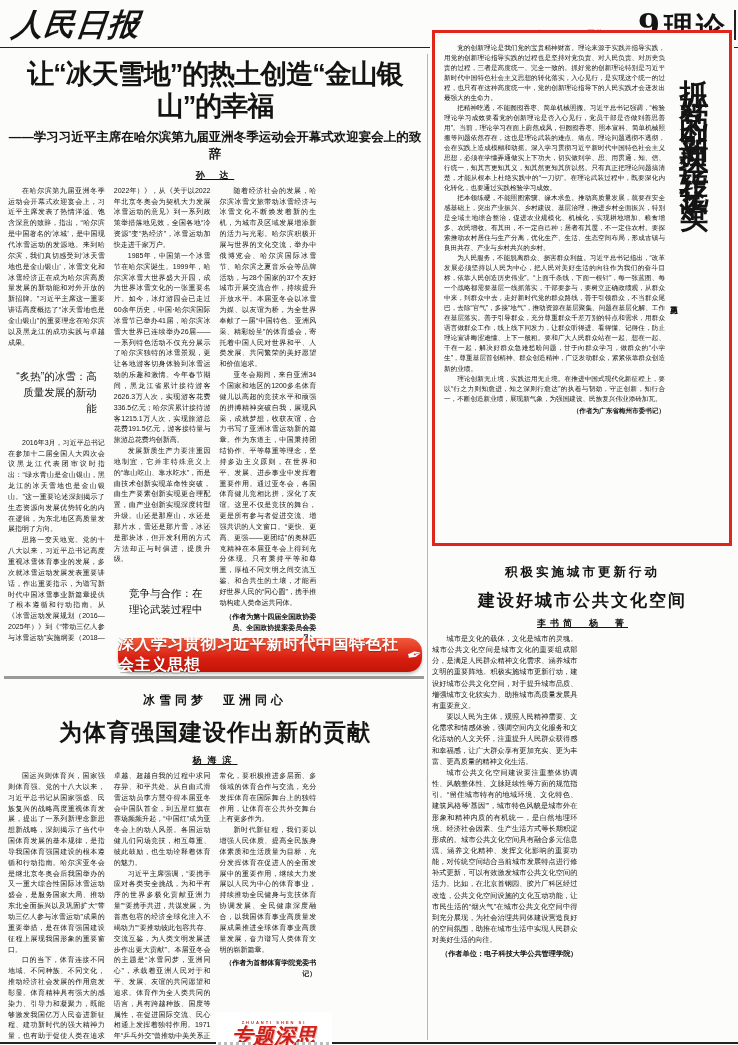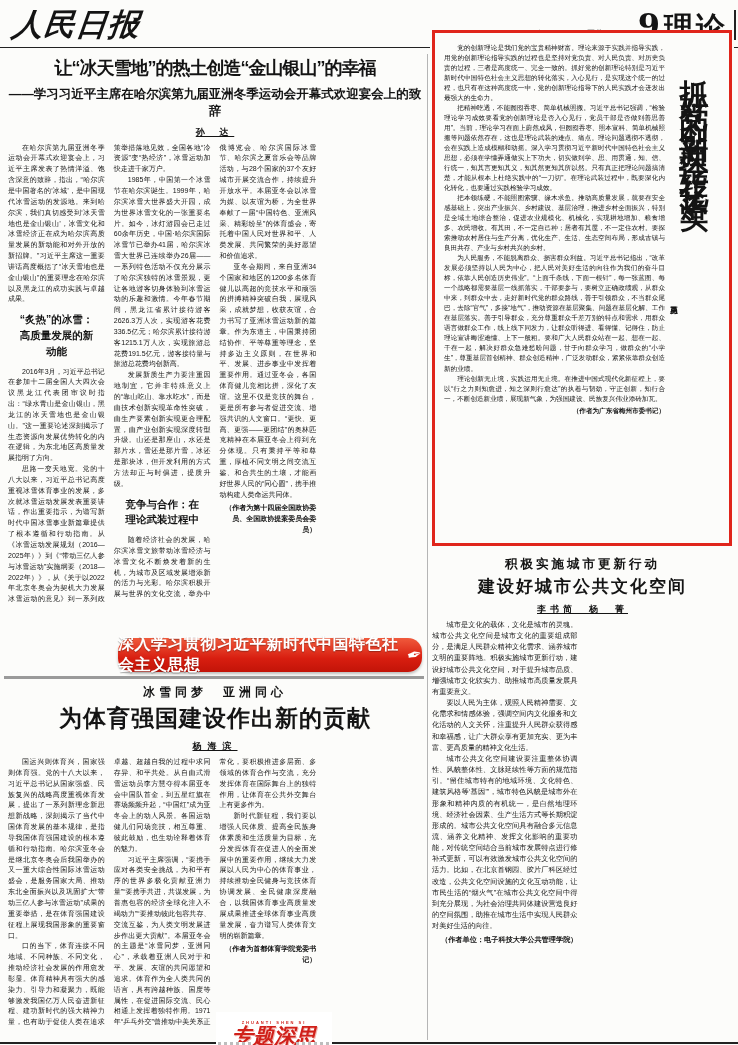--- a/index.html
+++ b/index.html
@@ -8,29 +8,29 @@
   
   .logo{position:absolute;left:12px;top:4px;font-family:"DejaVu Serif",serif;font-size:31px;
         font-weight:bold;font-style:italic;transform:skewX(-6deg);letter-spacing:1px;}
   .dateline{position:absolute;right:122px;top:28px;font-size:10px;font-weight:bold;}
   .pageno{position:absolute;right:78px;top:6px;font-size:32px;font-family:"DejaVu Serif",serif;font-weight:bold;}
   .sectionname{position:absolute;right:10px;top:8px;font-size:29px;font-weight:900;letter-spacing:3px;}
   .section-bar{position:absolute;right:2px;top:10px;width:2px;height:30px;background:#222;}
   .head-rule{position:absolute;left:0;top:47px;width:430px;height:1px;background:#222;}
   .head-rule2{position:absolute;right:0;top:47px;width:4px;height:1px;background:#222;}
   
-  .kicker{font-size:12px;font-weight:900;text-align:center;letter-spacing:4px;margin:0;}
-  .headline1{font-size:18px;font-weight:900;text-align:center;margin:2px 0 0;letter-spacing:-1px;line-height:1.2;}
+  .kicker{font-size:12px;font-weight:900;text-align:center;letter-spacing:4px;margin:8px;}
+  .headline1{font-size:27px;font-weight:900;text-align:center;margin:2px 0 0;letter-spacing:-1px;line-height:1.2;}
   .headline2{font-size:23px;font-weight:900;text-align:center;margin:2px 0 0;letter-spacing:1px;}
   .headline3{font-family:"Liberation Serif",serif;font-size:17px;font-weight:900;text-align:center;margin:2px 0 0;letter-spacing:2px;}
   .subtitle{font-size:12.5px;font-weight:bold;text-align:center;margin:6px 0 0;}
   .author-line{font-size:9px;text-align:center;letter-spacing:6px;margin:6px 0 4px;font-weight:bold;text-decoration:underline;}
   .colbody{column-gap:9px;column-fill:auto;font-size:7px;line-height:1.55;text-align:justify;}
   .colbody .bp{margin:0;text-indent:2em;}
-  .colbody .subhead{font-size:10.5px;font-weight:700;text-align:center;margin:7px 8px;line-height:1.5;break-inside:avoid;}
+  .colbody .subhead{font-size:10.5px;font-weight:400;text-align:right;margin:21px 8px;line-height:1.5;break-inside:avoid;}
   .colbody .attr-line{margin:3px 0 0;text-align:right;text-indent:0;font-weight:bold;}
   
   .article1{position:absolute;left:8px;top:56px;width:414px;}
   .article1 .colbody{height:466px;column-count:4;margin-top:2px;}
   
   .banner{position:absolute;left:118px;top:638px;width:304px;height:34px;
           background:linear-gradient(180deg,#f05a3c 0%,#d81e10 60%,#c21408 100%);
           border-radius:14px;display:flex;align-items:center;justify-content:center;
           box-shadow:0 2px 3px rgba(0,0,0,.25);}
   .banner-text{color:#fff;font-size:16px;font-weight:900;letter-spacing:.5px;text-shadow:0 1px 1px rgba(0,0,0,.3);}

